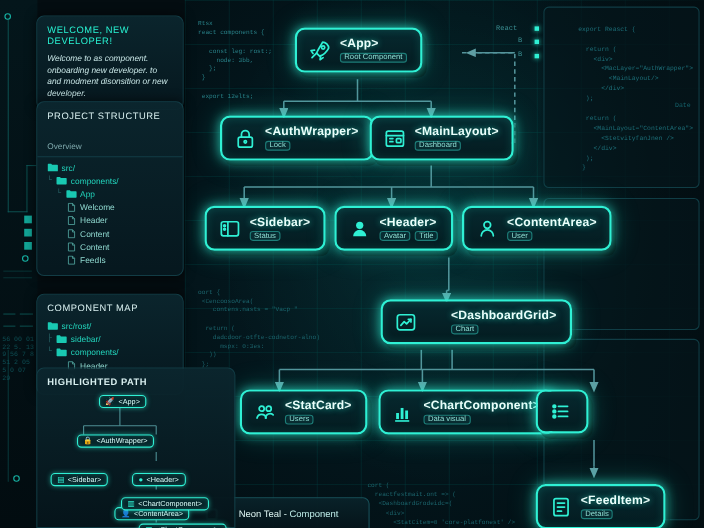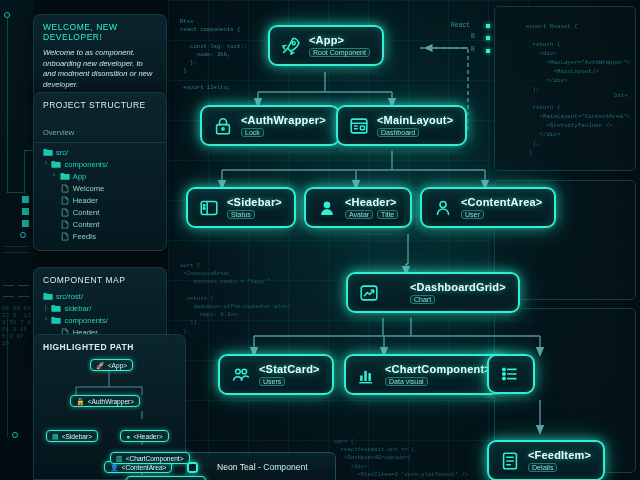--- a/index.html
+++ b/index.html
@@ -46,21 +46,21 @@
   .panel .bdy { padding:3px 9px 8px 9px; border-top:1px solid rgba(22,70,80,.75); }
   .panel .welcome-body{ padding:1px 9px 9px 9px;}
   .wtext { font-size:7.6px; line-height:10.5px; color:#c8e6e6;font-style:italic; }
   
   .trow { display:flex; align-items:center; font-size:7.6px; color:#a9d7d3; height:12px; }
   .trow .gut { color:#2d6f72; font-family:"Liberation Mono",monospace; font-size:7px; white-space:pre; }
   .ico { width:10px; height:9px; margin-right:3px; flex:0 0 auto; }
   .fname { color:#22d3bb; }
   .file   { color:#8fd8cf; }
   
-  #hpath { position:absolute; left:33px; top:334px; width:153px; height:146px;
+  #hpath { position:absolute; left:33px; top:334px; width:181px; height:146px;
            background:linear-gradient(180deg,rgba(11,38,46,.95),rgba(5,20,26,.97));
            border:1px solid #123c45; border-top-left-radius:7px; border-top-right-radius:7px;
            overflow:hidden; }
   #hpath .t { font-size:8.5px; font-weight:bold; letter-spacing:.5px; color:#d8efef;
               padding:7px 9px 4px 9px; text-transform:uppercase;}
   .mini {
     position:absolute; display:flex; align-items:center; gap:3px;
     background:#07262b; border:1px solid #2ff0d4; border-radius:4px;
     padding:1.5px 5px; font-size:6.6px; color:#d9fffa; white-space:nowrap;
     box-shadow:0 0 5px rgba(45,240,212,.55), inset 0 0 4px rgba(45,240,212,.2);

